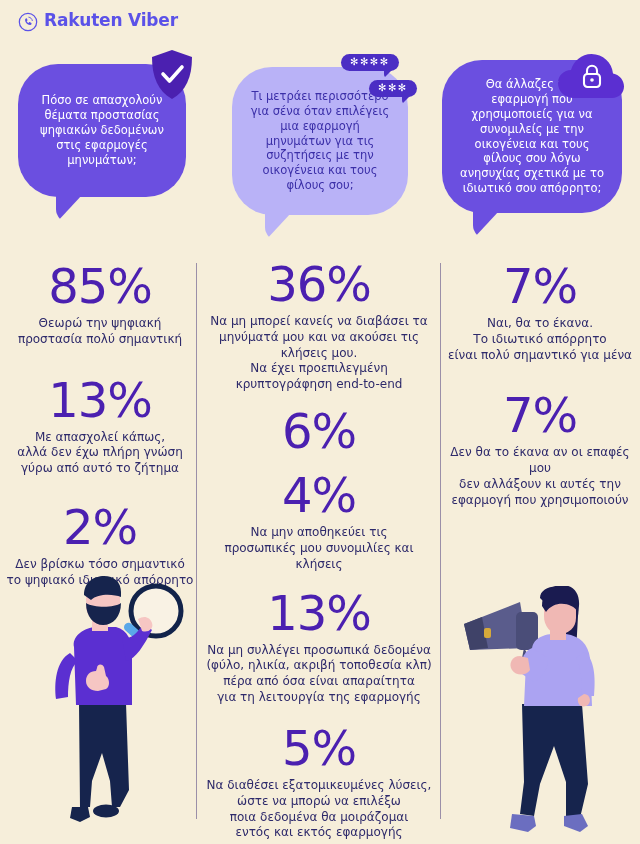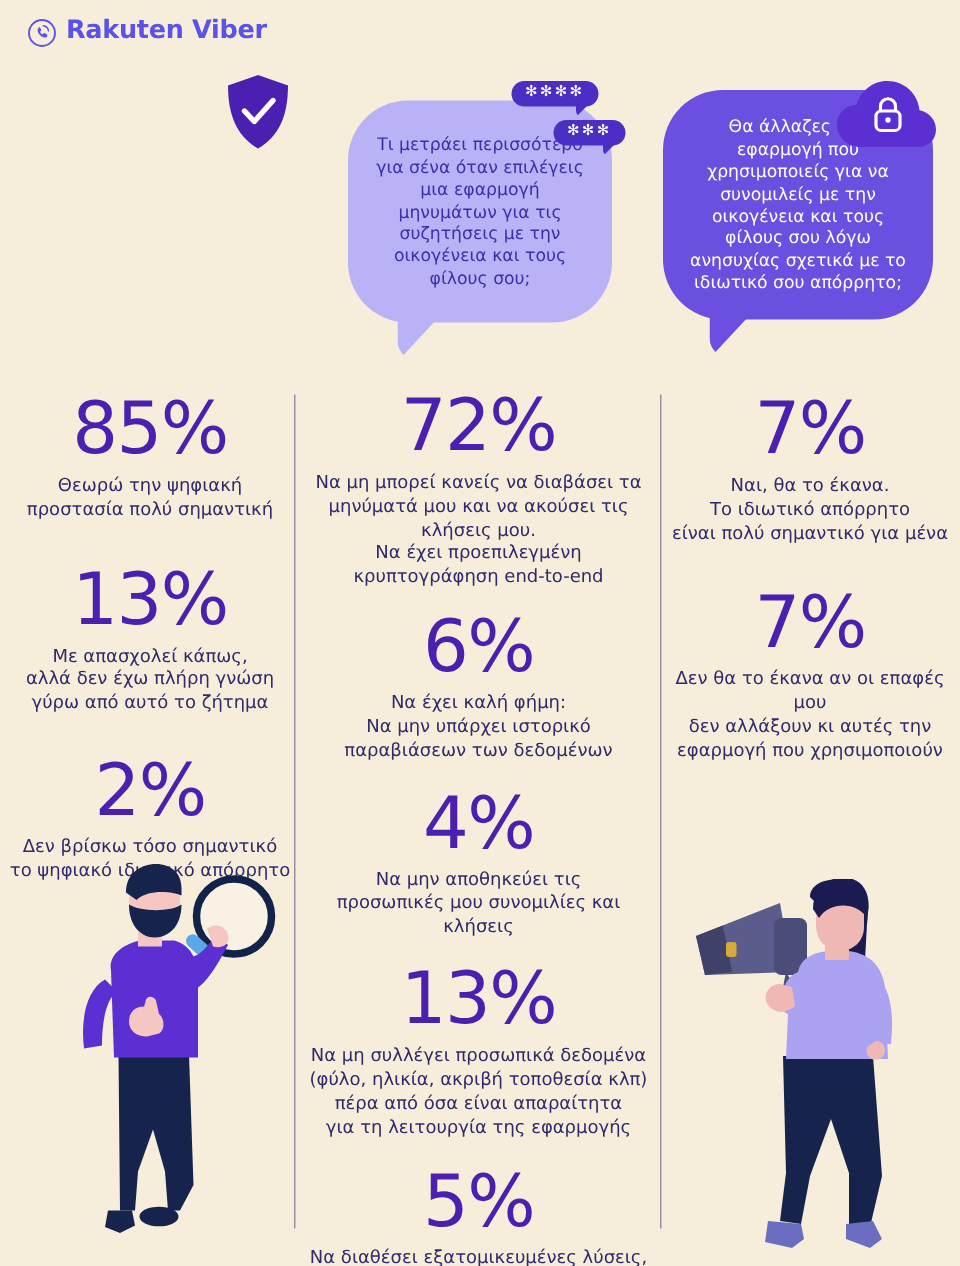--- a/index.html
+++ b/index.html
@@ -212,20 +212,24 @@
         <circle cx="12" cy="12" r="10.4" fill="none" stroke="#5b52e8" stroke-width="1.5"></circle>
         <path d="M9.2 7.3c.5-.2 1 0 1.3.5l.8 1.4c.25.45.15.9-.25 1.2l-.5.4c-.1.1-.15.25-.08.4.3.75 1.1 1.55 1.85 1.85.15.07.3.02.4-.08l.4-.5c.3-.4.75-.5 1.2-.25l1.4.8c.5.3.7.8.5 1.3-.3.8-1.1 1.35-2 1.25-3-.35-5.4-2.75-5.75-5.75-.1-.9.45-1.7 1.25-2z" fill="#5b52e8"></path>
         <path d="M13 6.2c2.2.25 3.9 1.95 4.2 4.15" fill="none" stroke="#5b52e8" stroke-width="1.1" stroke-linecap="round"></path>
       </svg>
     </span>
     <span class="logo-text">Rakuten Viber</span>
   </div>
 
   <div class="bubbles">
 
+    <div class="bubble" id="bubble-1">
+      <p>Πόσο σε απασχολούν θέματα προστασίας ψηφιακών δεδομένων στις εφαρμογές μηνυμάτων;</p>
+      <span class="tail"></span>
+    </div>
     <span class="shield-badge">
       <svg viewBox="0 0 44 52" width="44" height="52" aria-hidden="true">
         <path d="M22 1 L42 8 C42 28 36 42 22 50 C8 42 2 28 2 8 Z" fill="#4b20b0"></path>
         <path d="M13 25 l6.5 7 L32 18" fill="none" stroke="#ffffff" stroke-width="3.6" stroke-linecap="round" stroke-linejoin="round"></path>
       </svg>
     </span>
 
     <div class="bubble" id="bubble-2">
       <p>Τι μετράει περισσότερο για σένα όταν επιλέγεις μια εφαρμογή μηνυμάτων για τις συζητήσεις με την οικογένεια και τους φίλους σου;</p>
       <span class="tail"></span>
@@ -267,26 +271,25 @@
         <div class="label">Με απασχολεί κάπως,<br>αλλά δεν έχω πλήρη γνώση<br>γύρω από αυτό το ζήτημα</div>
       </div>
       <div class="stat">
         <div class="value">2%</div>
         <div class="label">Δεν βρίσκω τόσο σημαντικό<br>το ψηφιακό ιδιωτικό απόρρητο</div>
       </div>
     </div>
 
     <div class="col" id="col-2">
       <div class="stat">
-        <div class="value">72%</div>
+        <div class="value">36%</div>
         <div class="label">Να μη μπορεί κανείς να διαβάσει τα<br>μηνύματά μου και να ακούσει τις κλήσεις μου.<br>Να έχει προεπιλεγμένη<br>κρυπτογράφηση end-to-end</div>
       </div>
       <div class="stat">
         <div class="value">6%</div>
-        <div class="label">Να έχει καλή φήμη:<br>Να μην υπάρχει ιστορικό<br>παραβιάσεων των δεδομένων</div>
       </div>
       <div class="stat">
         <div class="value">4%</div>
         <div class="label">Να μην αποθηκεύει τις<br>προσωπικές μου συνομιλίες και κλήσεις</div>
       </div>
       <div class="stat">
         <div class="value">13%</div>
         <div class="label">Να μη συλλέγει προσωπικά δεδομένα<br>(φύλο, ηλικία, ακριβή τοποθεσία κλπ)<br>πέρα από όσα είναι απαραίτητα<br>για τη λειτουργία της εφαρμογής</div>
       </div>
       <div class="stat">

